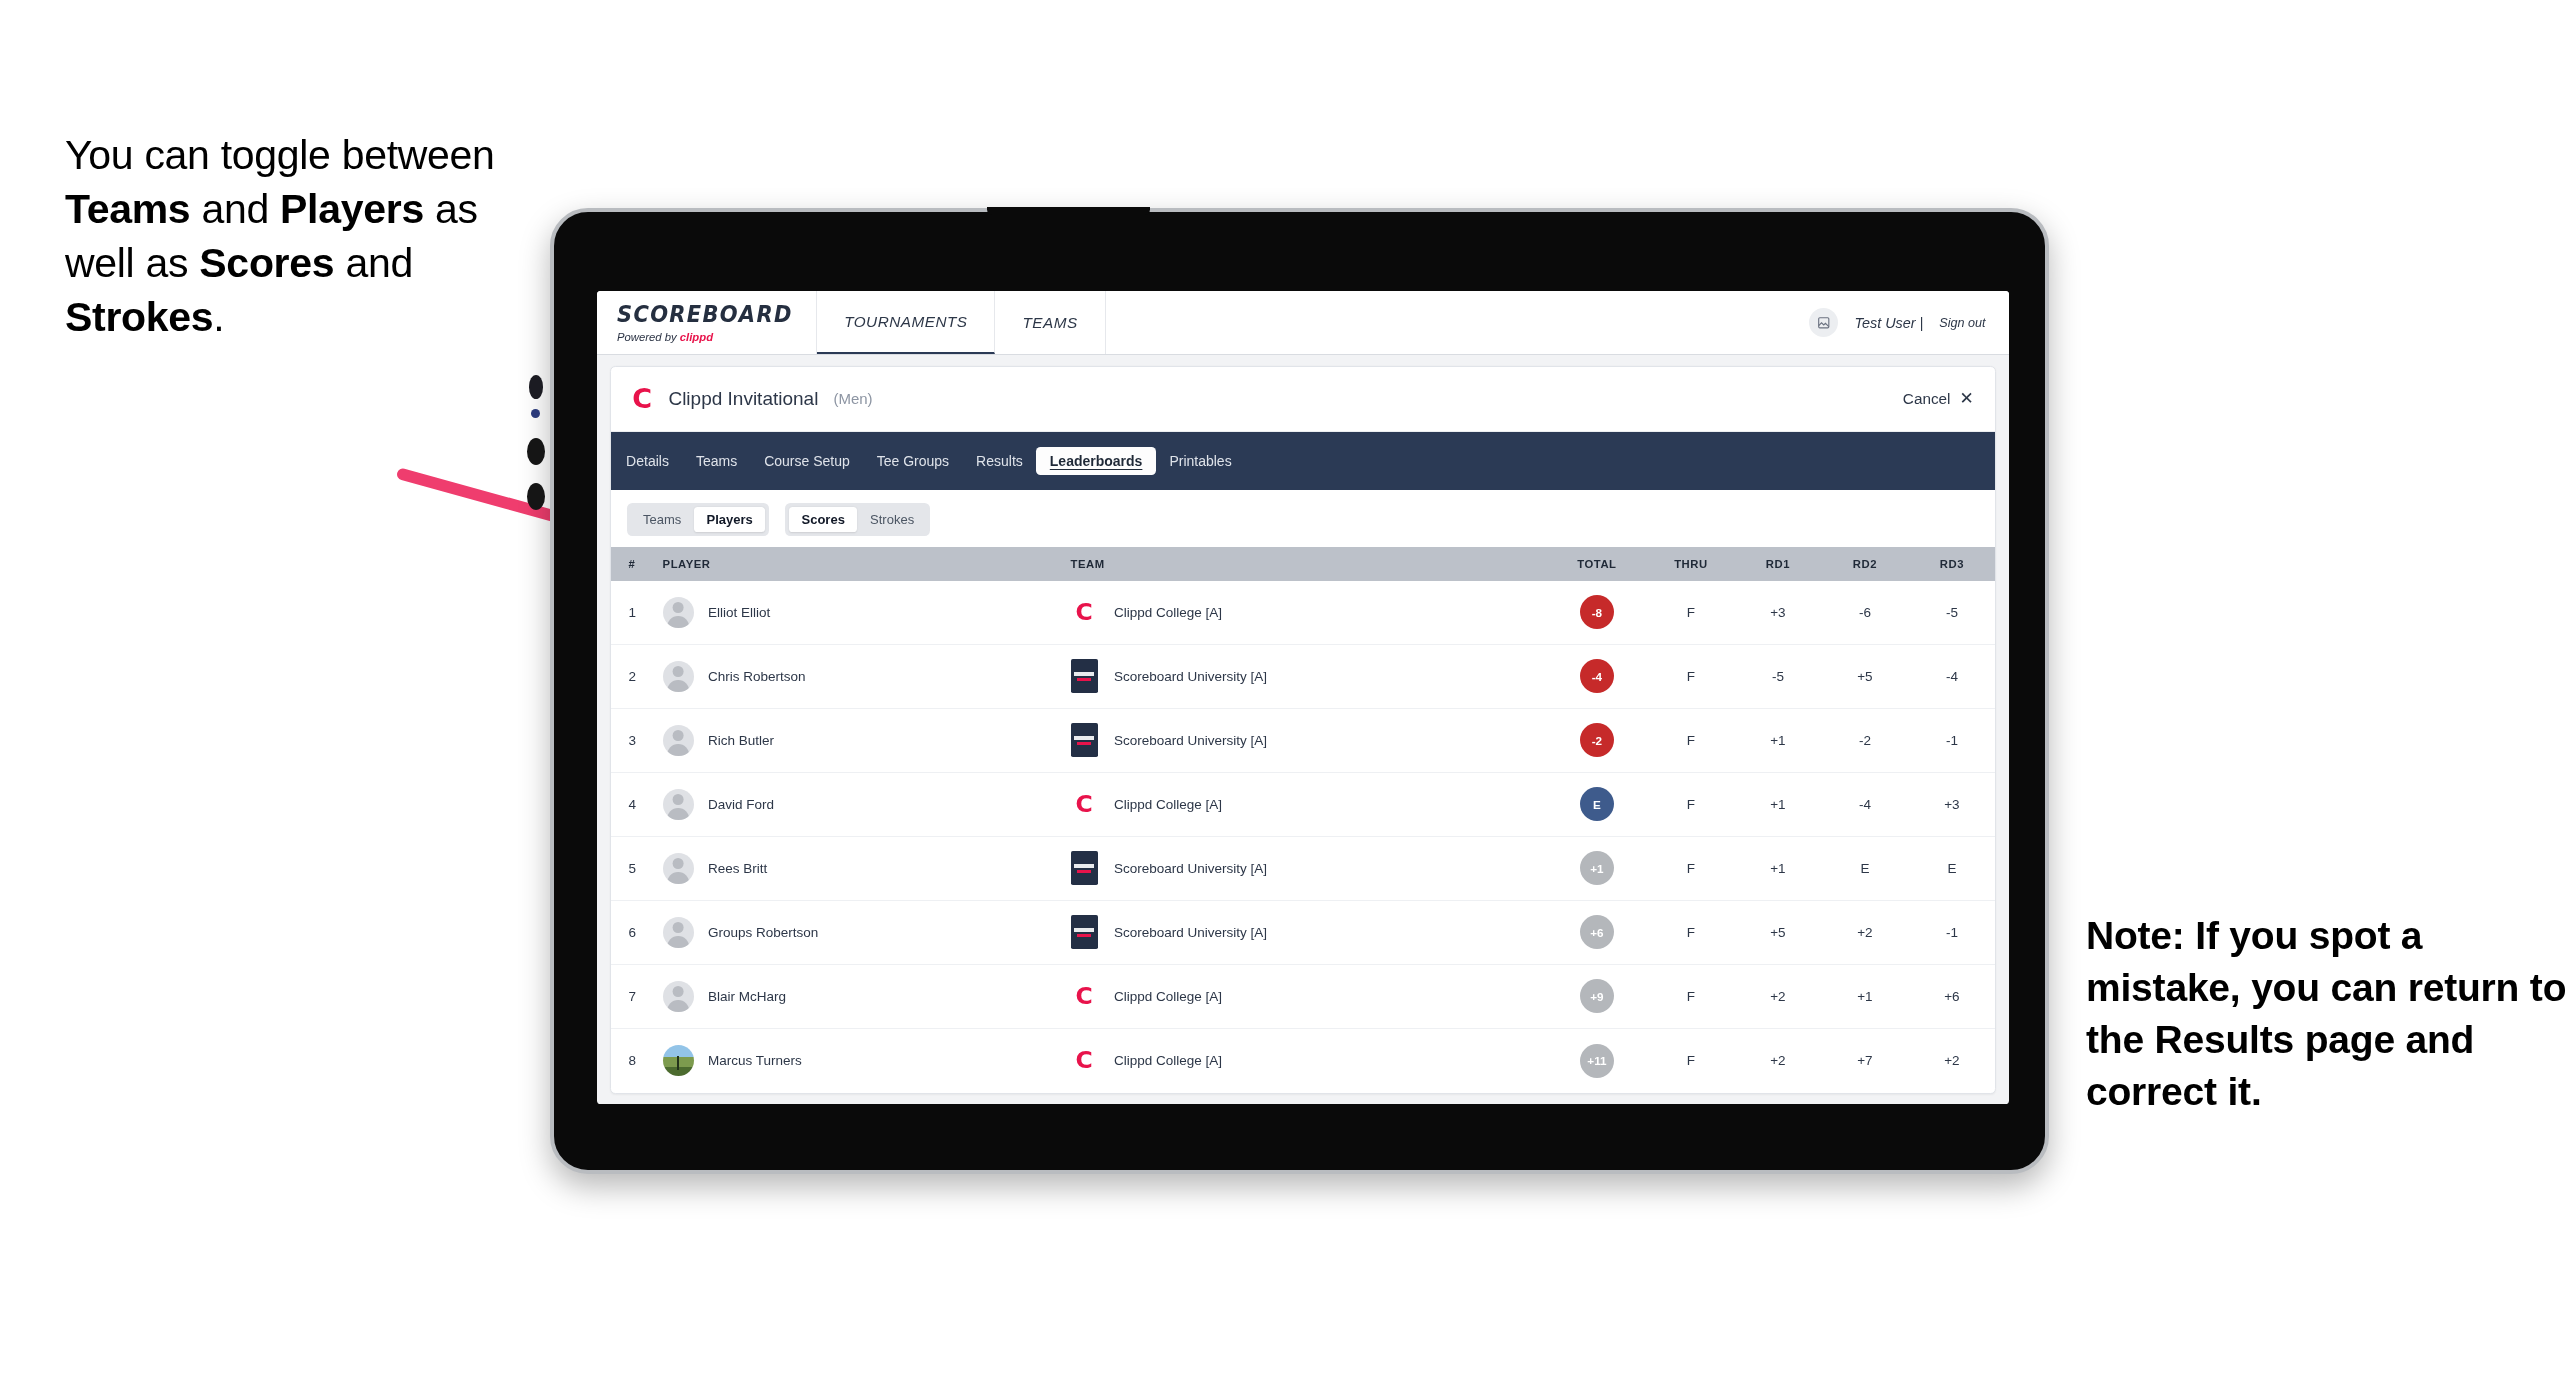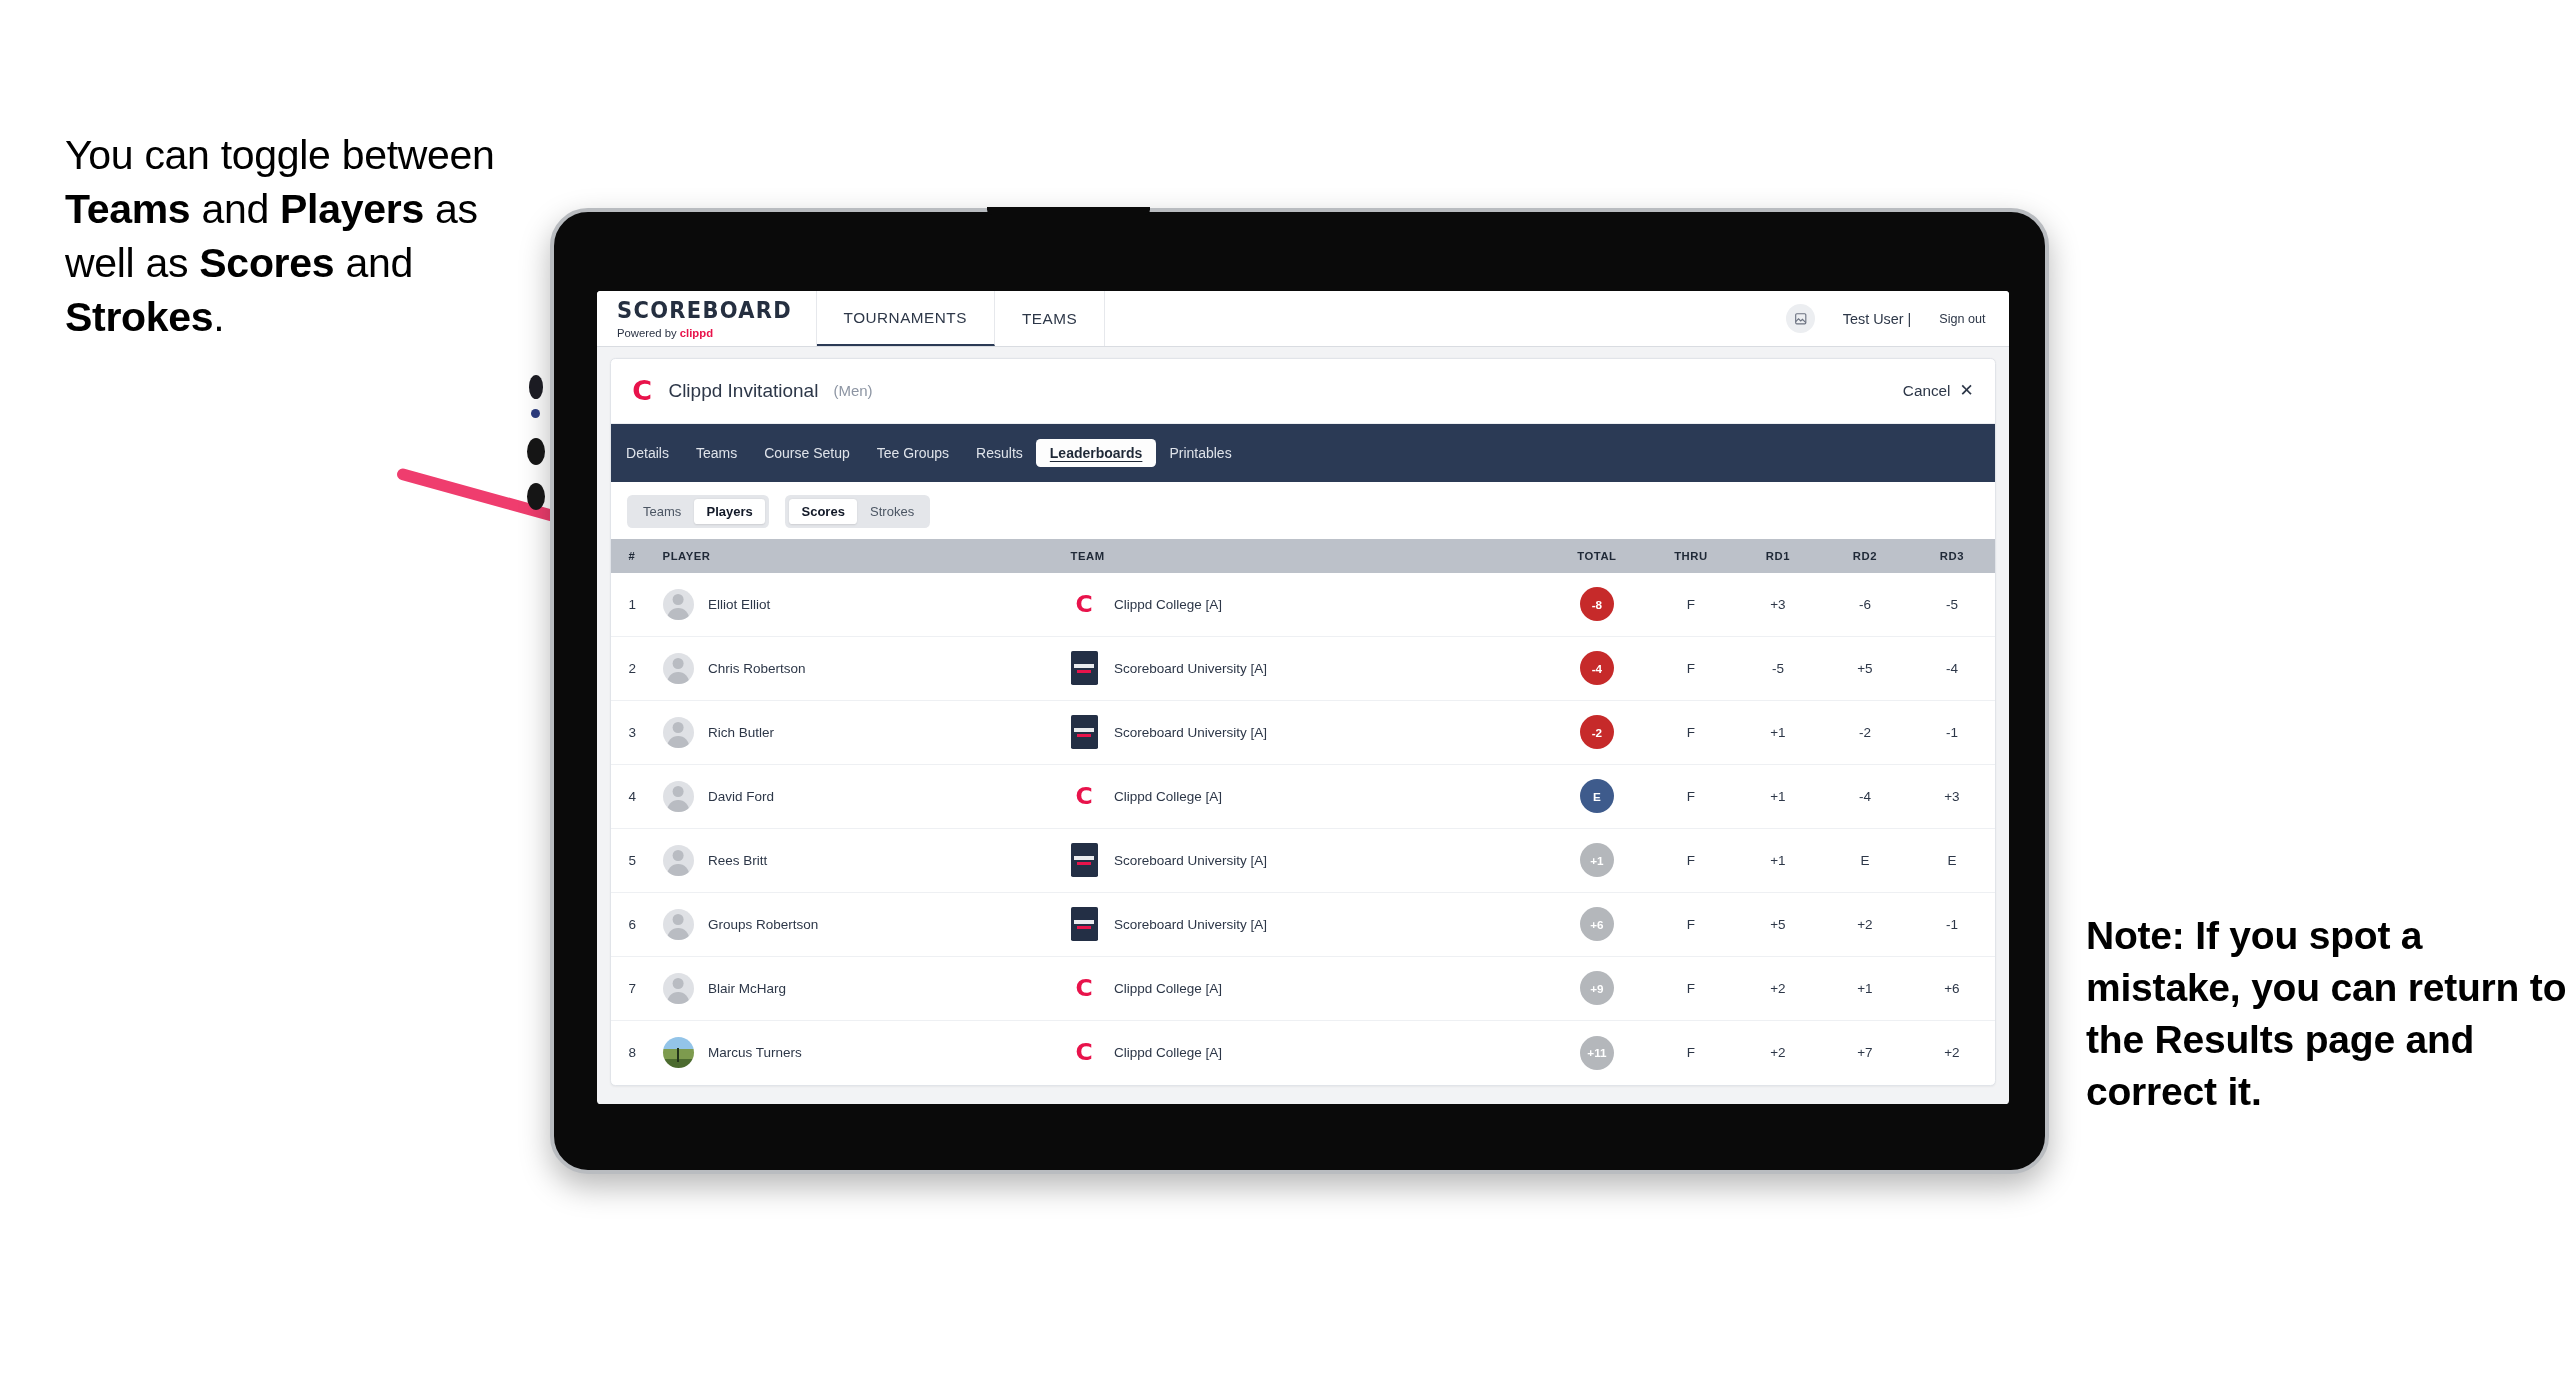--- a/index.html
+++ b/index.html
@@ -59,23 +59,24 @@
   .bezel-dot { position: absolute; background: #151515; border-radius: 50%; }
   .bezel-dot.cam  { left: -25px; top: 163px;  width: 14.4px; height: 23.5px; background:#1b1b22; }
   .bezel-dot.b1   { left: -27px; top: 226px;  width: 18px; height: 27px; }
   .bezel-dot.b2   { left: -27px; top: 271px;  width: 18px; height: 27px; }
   .bezel-led { position:absolute; left:-23.5px; top:197px; width:9px; height:9px; border-radius:50%; background:#2b3a7a; }
   .bezel-top-notch { position:absolute; left:433px; top:-5.4px; width:163px; height:8.1px; background:#0a0a0a; border-radius:0 0 5.4px 5.4px; }
 
   
   .app-header {
     display: flex; align-items: stretch;
-    height: 56px;
+    height: 64px;
     background: #ffffff;
     border-bottom: 0.9px solid #d9dce1;
+    font-style: italic;
   }
   .brand {
     display: flex; flex-direction: column; justify-content: center;
     padding: 0 23.5px 0 20px;
     border-right: 0.9px solid #e6e8ec;
     min-width: 190px;
   }
   .brand-name {
     font-size: 21px; font-weight: 700; letter-spacing: 1.3px;
     color: #252f40; font-family: "DejaVu Sans", sans-serif;
@@ -87,21 +88,21 @@
   .topnav { display: flex; align-items: stretch; }
   .topnav-item {
     display: flex; align-items: center; padding: 0 27px;
     font-size: 15.3px; color: #2d3748; letter-spacing: 0.5px;
     border-right: 0.9px solid #e6e8ec;
     cursor: pointer;
   }
   .topnav-item.active { border-bottom: 2.7px solid #2b3a55; }
 
   .topnav-spacer { flex: 1; }
-  .user-area { display: flex; align-items: center; gap: 28px; padding-right: 23.5px; }
+  .user-area { display: flex; align-items: center; gap: 16px; padding-right: 23.5px; }
   .avatar-circle {
     width: 29px; height: 29px; border-radius: 50%;
     background: #eceef1; display: flex; align-items: center; justify-content: center;
     color: #6b7280; font-size: 13.5px;
   }
   .user-name { font-size: 14.4px; color: #2d3748; }
   .sign-out { font-size: 12.6px; color: #2d3748; cursor: pointer; }
 
   
   .card {

